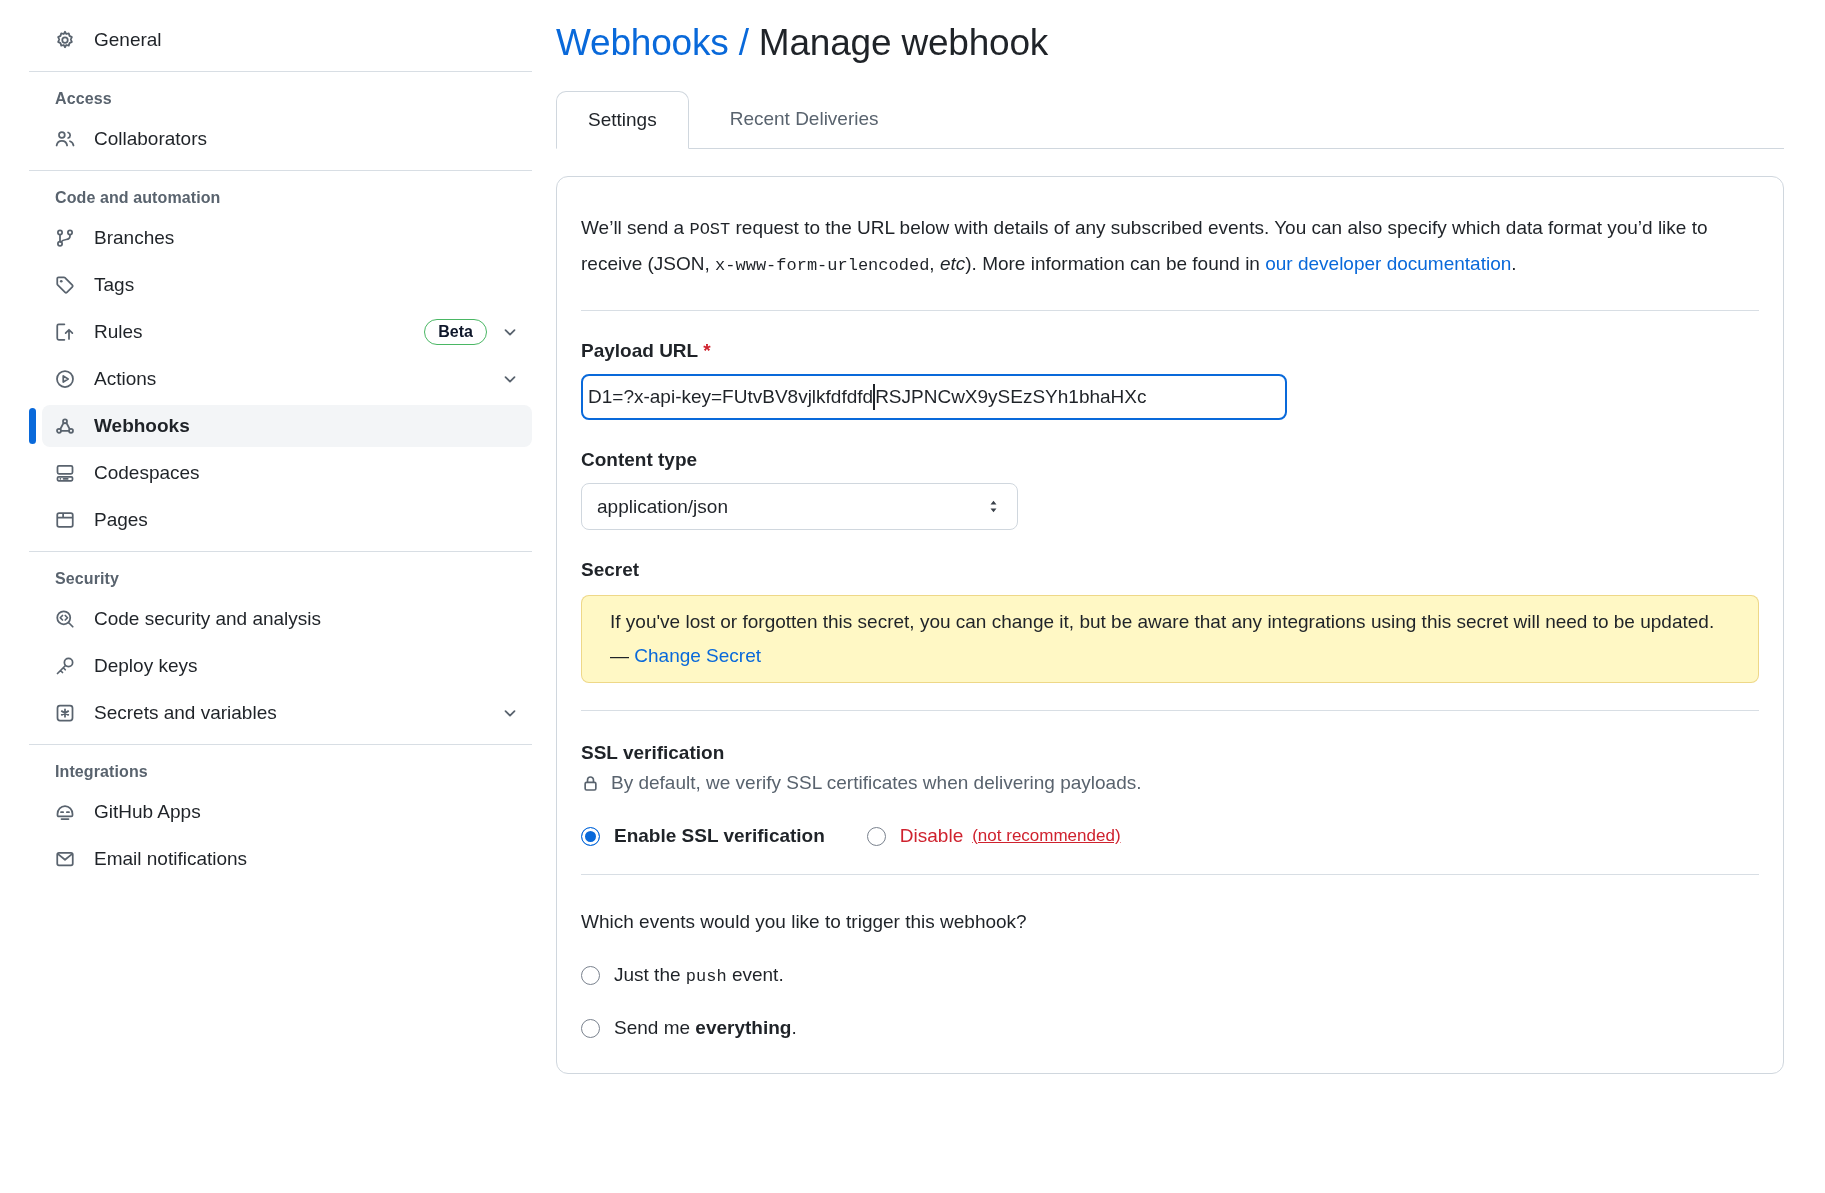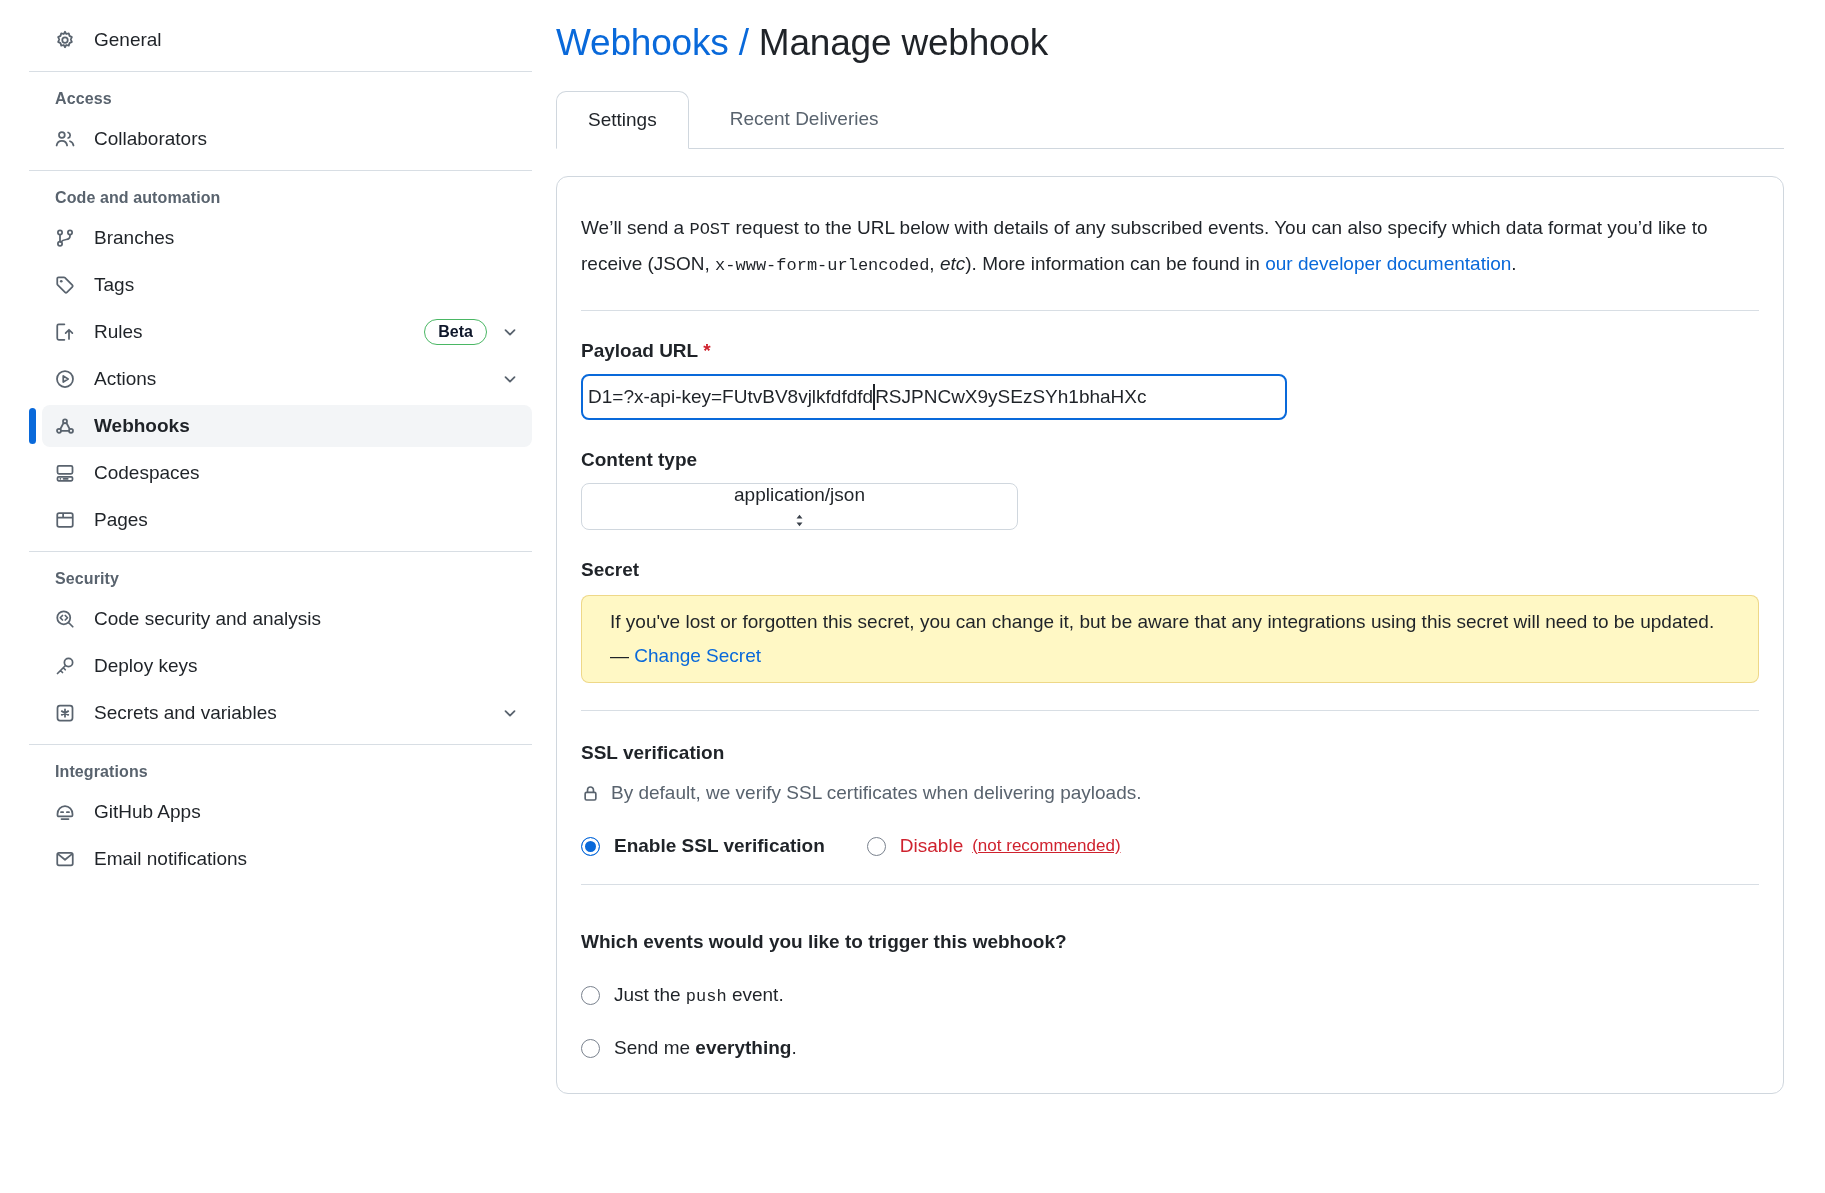--- a/index.html
+++ b/index.html
@@ -70,48 +70,48 @@
     border:2px solid #0969da; border-radius:8px;
     display:flex; align-items:center; padding:0 5px;
     white-space:nowrap; overflow:hidden; background:#fff; cursor:text;
   }
   .caret { width:2px; height:26px; background:#1f2328; flex-shrink:0; }
 
   .select-box {
     margin-top:12px; width:437px; height:47px;
     border:1px solid #d0d7de; border-radius:8px; background:#fff;
     display:flex; align-items:center; justify-content:space-between;
-    padding:0 15px; cursor:pointer;flex-direction:column;
+    padding:0 15px; cursor:pointer;
   }
   .select-box .arrows { width:17px; height:17px; color:#3a414a; }
 
   .warning-box {
     margin-top:14px; background:#fff8c5; border:1px solid rgba(212,167,44,.4);
     border-radius:8px; padding:9px 28px; line-height:34px;
   }
 
   .section-heading { font-weight:700; margin-top:31px; }
-  .ssl-note { margin-top:18px; color:#59636e; display:flex; align-items:center; }
+  .ssl-note { margin-top:8px; color:#59636e; display:flex; align-items:center; }
   .ssl-note .lock { width:19px; height:19px; margin-right:11px; color:#59636e; flex-shrink:0; }
 
   .radio-row { display:flex; align-items:center; margin-top:31px; }
   .radio {
     width:19px; height:19px; border-radius:50%; background:#fff;
     border:1px solid #7a828e; flex-shrink:0; cursor:pointer;
   }
   .radio.checked {
     border-color:#0969da; background:#0969da;
     box-shadow: inset 0 0 0 3px #ffffff;
   }
   .radio-label { margin-left:14px; cursor:pointer; }
   .bold { font-weight:700; }
   .red { color:#cf222e; }
   .small-red { color:#cf222e; font-size:17px; }
   .gap-left { margin-left:42px; }
-  .events-q { font-weight:700; margin-top:46px; }
+  .events-q { font-weight:400; margin-top:36px; }
 </style>
 </head>
 <body>
 
 <div class="layout">
 
   <nav class="sidebar">
 
     <div class="nav-item">
       <span class="nav-icon">

